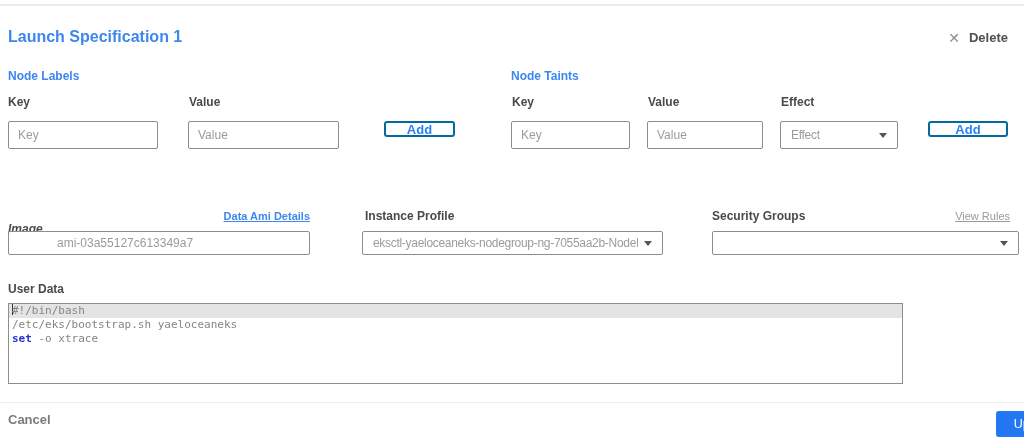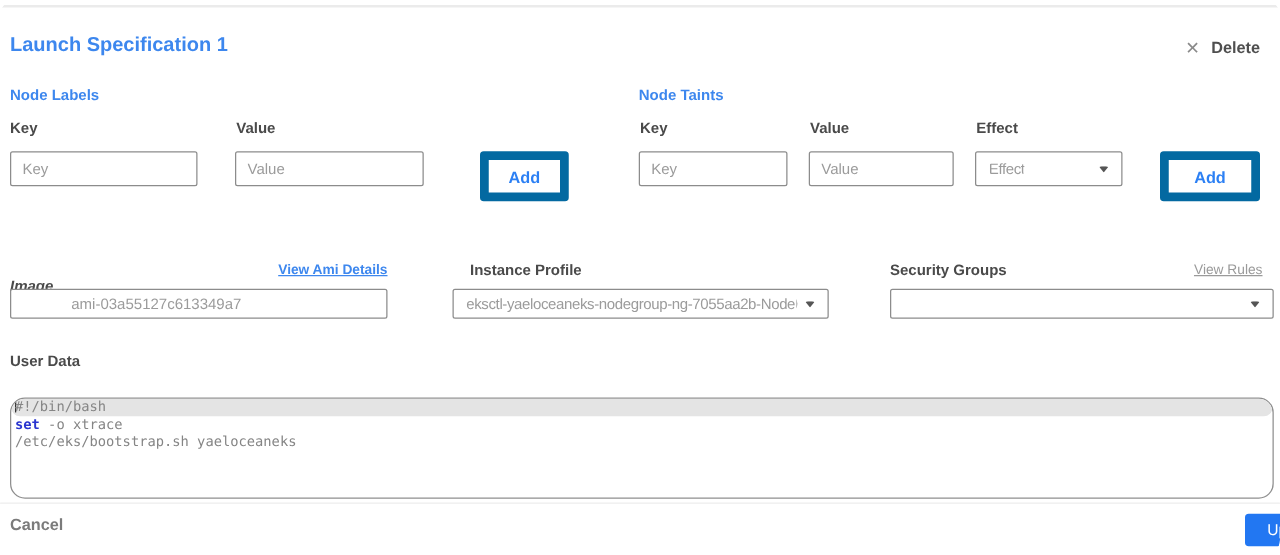--- a/index.html
+++ b/index.html
@@ -1,15 +1,15 @@
 <!DOCTYPE html>
 <html><head>
 <meta charset="utf-8">
 <style>
-  * { margin:0; padding:0; box-sizing:border-box;border-radius:12px; }
+  * { margin:0; padding:0; box-sizing:border-box; }
   html,body { background:#fff; }
   body { font-family:"Liberation Sans", sans-serif; }
   #app { position:relative; width:1024px; height:444px; background:#ffffff; overflow:hidden; }
 
   .hdiv { position:absolute; left:0; width:1024px; background:#ebebeb; height:2px; }
   .top-div { top:4px; }
   .footer-div { top:402px; height:1px; background:#ededed; }
 
   .page-title { position:absolute; left:8px; top:28px; font-size:16px; font-weight:700; color:#3d87ee; }
 
@@ -23,21 +23,21 @@
   .txt-input { position:absolute; height:28px; border:1px solid #8c8c8c; border-radius:2px; background:#fff;
                font-family:"Liberation Sans",sans-serif; font-size:12px; color:#555; padding:0 9px; outline:none; }
   .txt-input::placeholder { color:#9b9b9b; }
 
   .select-box { position:absolute; border:1px solid #8c8c8c; border-radius:2px; background:#fff;
                 display:flex; align-items:center; justify-content:space-between; padding:0 10px; cursor:pointer; }
   .select-text { font-size:12px; color:#9b9b9b; white-space:nowrap; overflow:hidden; letter-spacing:-0.3px; }
   .caret { width:0; height:0; border-left:4px solid transparent; border-right:4px solid transparent;
            border-top:5px solid #555; flex:0 0 auto; margin-left:6px; }
 
-  .add-btn { position:absolute; top:121px; height:40px; background:#fff; border:7px solid #0369a1; border-radius:3px;
+  .add-btn { position:absolute; top:121px; height:16px; background:#fff; border:2px solid #0369a1; border-radius:3px;
              color:#2c80f4; font-size:13px; font-weight:700; display:flex; align-items:center; justify-content:center;
              cursor:pointer; font-family:"Liberation Sans",sans-serif; }
 
   .link { position:absolute; font-size:11px; text-decoration:underline; cursor:pointer; }
   .link-blue { color:#3d87ee; font-weight:600; }
   .link-gray { color:#9a9a9a; }
 
   
   .nl-header { left:8px; top:69px; }
   .nt-header { left:511px; top:69px; }
@@ -51,32 +51,32 @@
   .nl-add { left:384px; width:71px; }
   .nt-key-input { left:511px; top:121px; width:119px; }
   .nt-value-input { left:647px; top:121px; width:116px; }
   .nt-effect { left:780px; top:121px; width:118px; height:28px; }
   .nt-add { left:928px; width:80px; }
 
   
   .nls-header { left:8px; top:186px; }
   .image-label { left:8px; top:222px;font-style:italic; }
   .view-ami { top:210px; right:714px; }
-  .instance-label { left:376px; top:209px; }
+  .instance-label { left:365px; top:209px; }
   .security-label { left:712px; top:209px; }
   .view-rules { top:210px; right:14px; }
   .image-input { left:8px; top:231px; width:302px; height:24px; color:#9b9b9b;padding-left:48px; }
   .instance-select { left:362px; top:231px; width:301px; height:24px; }
   .security-select { left:712px; top:231px; width:307px; height:24px; }
 
   
   .userdata-label { left:8px; top:282px; }
-  .code-editor { position:absolute; left:8px; top:303px; width:1011px; height:81px; border:1px solid #8f8f8f;
+  .code-editor { position:absolute; left:8px; top:303px; width:895px; height:81px; border:1px solid #8f8f8f;
                  background:#fff; font-family:"DejaVu Sans Mono", monospace; font-size:11px; line-height:14px;
-                 overflow:hidden; cursor:text;margin-top:15px; }
+                 overflow:hidden; cursor:text; }
   .code-line { white-space:pre; color:#858585; padding:0 3px; }
   .code-line.active { background:#e4e4e4; }
   .kw { color:#2a35cf; font-weight:700; }
   .cursor-bar { display:inline-block; width:1px; height:11px; background:#333; vertical-align:-1px; margin-right:-1px; }
 
   
   .cancel-btn { position:absolute; left:8px; top:412px; font-size:13px; font-weight:700; color:#7b7b7b; cursor:pointer; }
   .update-btn { position:absolute; left:948px; top:411px; width:76px; height:26px; background:#2277f2; border:none;
                 border-radius:3px; color:#fff; font-size:12.5px; font-family:"Liberation Sans",sans-serif;
                 display:flex; align-items:center; justify-content:center; cursor:pointer;margin-left:48px; }
@@ -113,40 +113,40 @@
   <div class="select-box nt-effect">
     <span class="select-text">Effect</span>
     <span class="caret"></span>
   </div>
   <div class="add-btn nt-add">
     <span>Add</span>
   </div>
 
 
   <div class="field-label image-label">Image</div>
-  <div class="link link-blue view-ami">View Ami Details</div>
+  <div class="link link-blue view-ami">Data Ami Details</div>
   <input class="txt-input image-input" value="ami-03a55127c613349a7" style="">
 
   <div class="field-label instance-label">Instance Profile</div>
   <div class="select-box instance-select">
     <span class="select-text">eksctl-yaeloceaneks-nodegroup-ng-7055aa2b-NodeInstanceProfile-...</span>
     <span class="caret"></span>
   </div>
 
   <div class="field-label security-label">Security Groups</div>
   <div class="link link-gray view-rules">View Rules</div>
   <div class="select-box security-select">
     <span class="select-text"></span>
     <span class="caret"></span>
   </div>
 
   <div class="field-label userdata-label">User Data</div>
   <div class="code-editor">
     <div class="code-line active"><span class="cursor-bar"></span><span>#!/bin/bash</span></div>
+    <div class="code-line"><span>/etc/eks/bootstrap.sh yaeloceaneks</span></div>
     <div class="code-line"><span class="kw">set</span><span> -o xtrace</span></div>
-    <div class="code-line"><span>/etc/eks/bootstrap.sh yaeloceaneks</span></div>
   </div>
 
   <div class="hdiv footer-div"></div>
   <div class="cancel-btn">Cancel</div>
   <button class="update-btn">Update</button>
 
 </div>
 
 </body></html>

